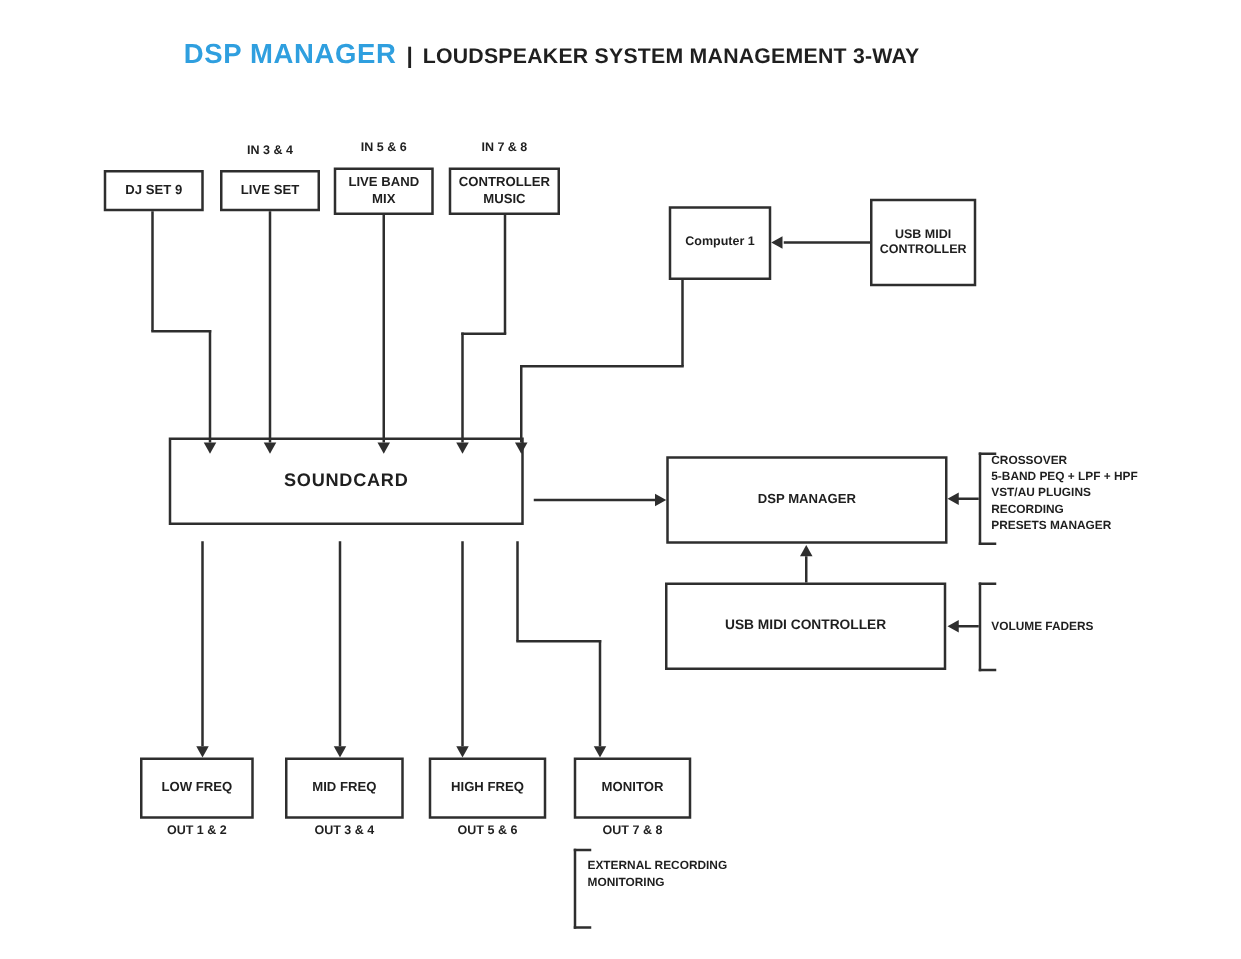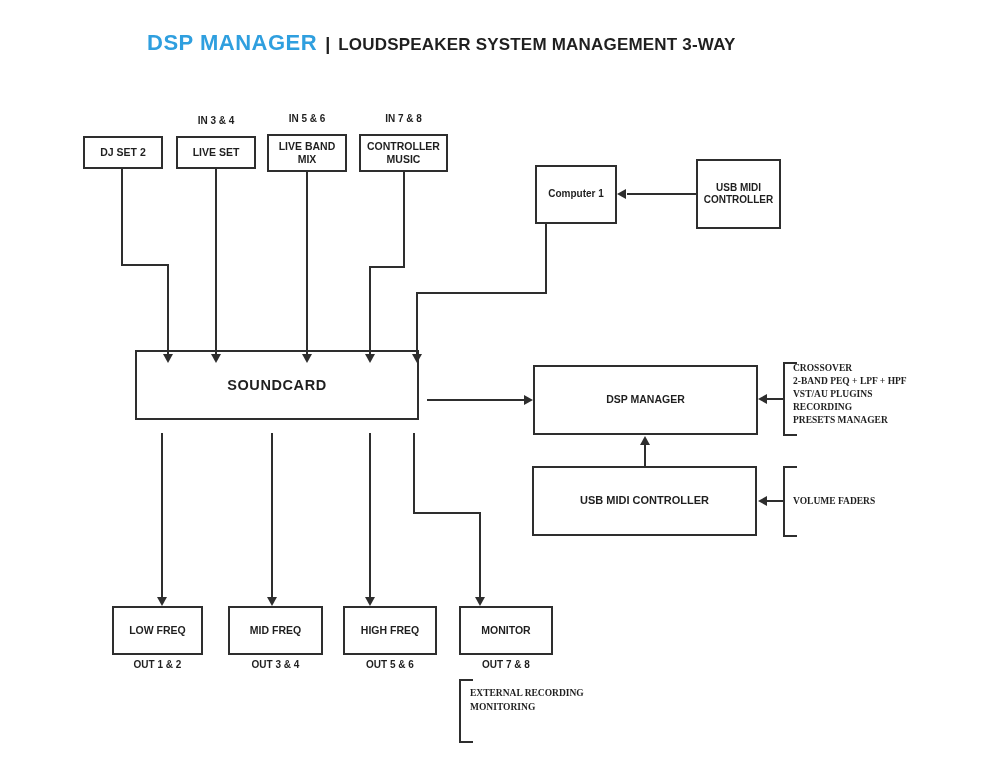--- a/index.html
+++ b/index.html
@@ -36,40 +36,40 @@
   .ar-d{border-left:5px solid transparent;border-right:5px solid transparent;border-top:9px solid var(--line);}
   .ar-u{border-left:5px solid transparent;border-right:5px solid transparent;border-bottom:9px solid var(--line);}
   .ar-l{border-top:5px solid transparent;border-bottom:5px solid transparent;border-right:9px solid var(--line);}
   .ar-r{border-top:5px solid transparent;border-bottom:5px solid transparent;border-left:9px solid var(--line);}
 
   .bracket{
     position:absolute;box-sizing:border-box;background:transparent;
     border-left:2px solid var(--line);border-top:2px solid var(--line);border-bottom:2px solid var(--line);
   }
   .ann{position:absolute;font-size:9.5px;font-weight:bold;line-height:13px;color:var(--ink);white-space:nowrap;}
-  .ann span{display:block;font-family:Liberation Serif, serif;}
+  .ann span{display:block;}
 </style>
 </head>
 <body>
 
 <div class="canvas">
 
   <div class="title">
     <span class="brand">DSP MANAGER</span>
     <span class="sep">|</span>
     <span class="subtitle">LOUDSPEAKER SYSTEM MANAGEMENT 3-WAY</span>
   </div>
 
   <div class="port" style="left:83px;top:115px;width:80px;margin-top:24px;">IN 1 &amp; 2</div>
   <div class="port" style="left:176px;top:115px;width:80px;">IN 3 &amp; 4</div>
   <div class="port" style="left:267px;top:113px;width:80px;">IN 5 &amp; 6</div>
   <div class="port" style="left:359px;top:113px;width:89px;">IN 7 &amp; 8</div>
 
   <div class="node fs105" style="left:83px;top:136px;width:80px;height:33px;">
-    <span>DJ SET 2</span>
+    <span>DJ SET 9</span>
   </div>
   <div class="node fs105" style="left:176px;top:136px;width:80px;height:33px;">
     <span>LIVE SET</span>
   </div>
   <div class="node fs105" style="left:267px;top:134px;width:80px;height:38px;">
     <span>LIVE BAND MIX</span>
   </div>
   <div class="node fs105" style="left:359px;top:134px;width:89px;height:38px;">
     <span>CONTROLLER MUSIC</span>
   </div>
@@ -151,21 +151,21 @@
   <div class="vl" style="left:413px;top:433px;height:80px;"></div>
   <div class="hl" style="left:413px;top:512px;width:68px;"></div>
   <div class="vl" style="left:479px;top:512px;height:85px;"></div>
   <div class="ar ar-d" style="left:475px;top:597px;"></div>
 
   <div class="bracket" style="left:783px;top:362px;width:14px;height:74px;"></div>
   <div class="hl" style="left:766px;top:398px;width:17px;"></div>
   <div class="ar ar-l" style="left:758px;top:394px;"></div>
   <div class="ann" style="left:793px;top:362px;">
     <span>CROSSOVER</span>
-    <span>2-BAND PEQ + LPF + HPF</span>
+    <span>5-BAND PEQ + LPF + HPF</span>
     <span>VST/AU PLUGINS</span>
     <span>RECORDING</span>
     <span>PRESETS MANAGER</span>
   </div>
 
   <div class="bracket" style="left:783px;top:466px;width:14px;height:71px;"></div>
   <div class="hl" style="left:766px;top:500px;width:17px;"></div>
   <div class="ar ar-l" style="left:758px;top:496px;"></div>
   <div class="ann" style="left:793px;top:495px;">
     <span>VOLUME FADERS</span>

